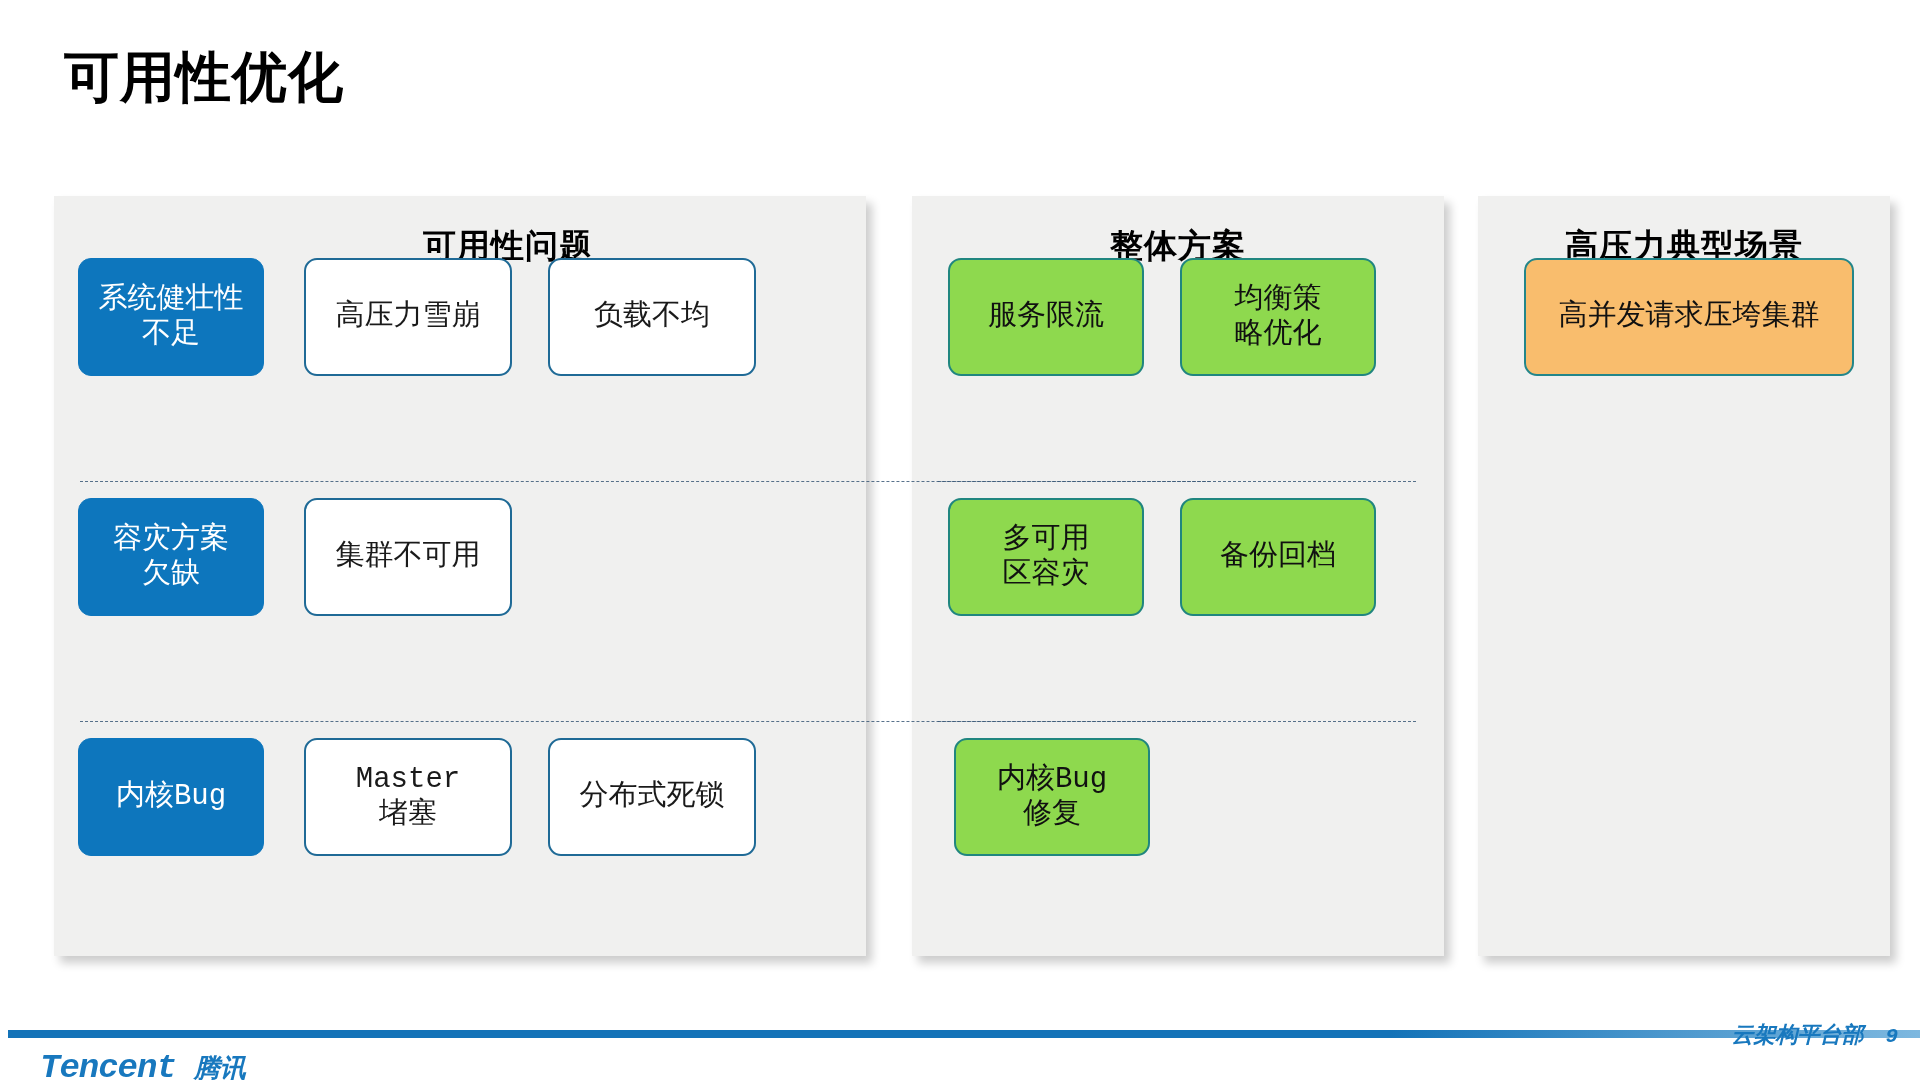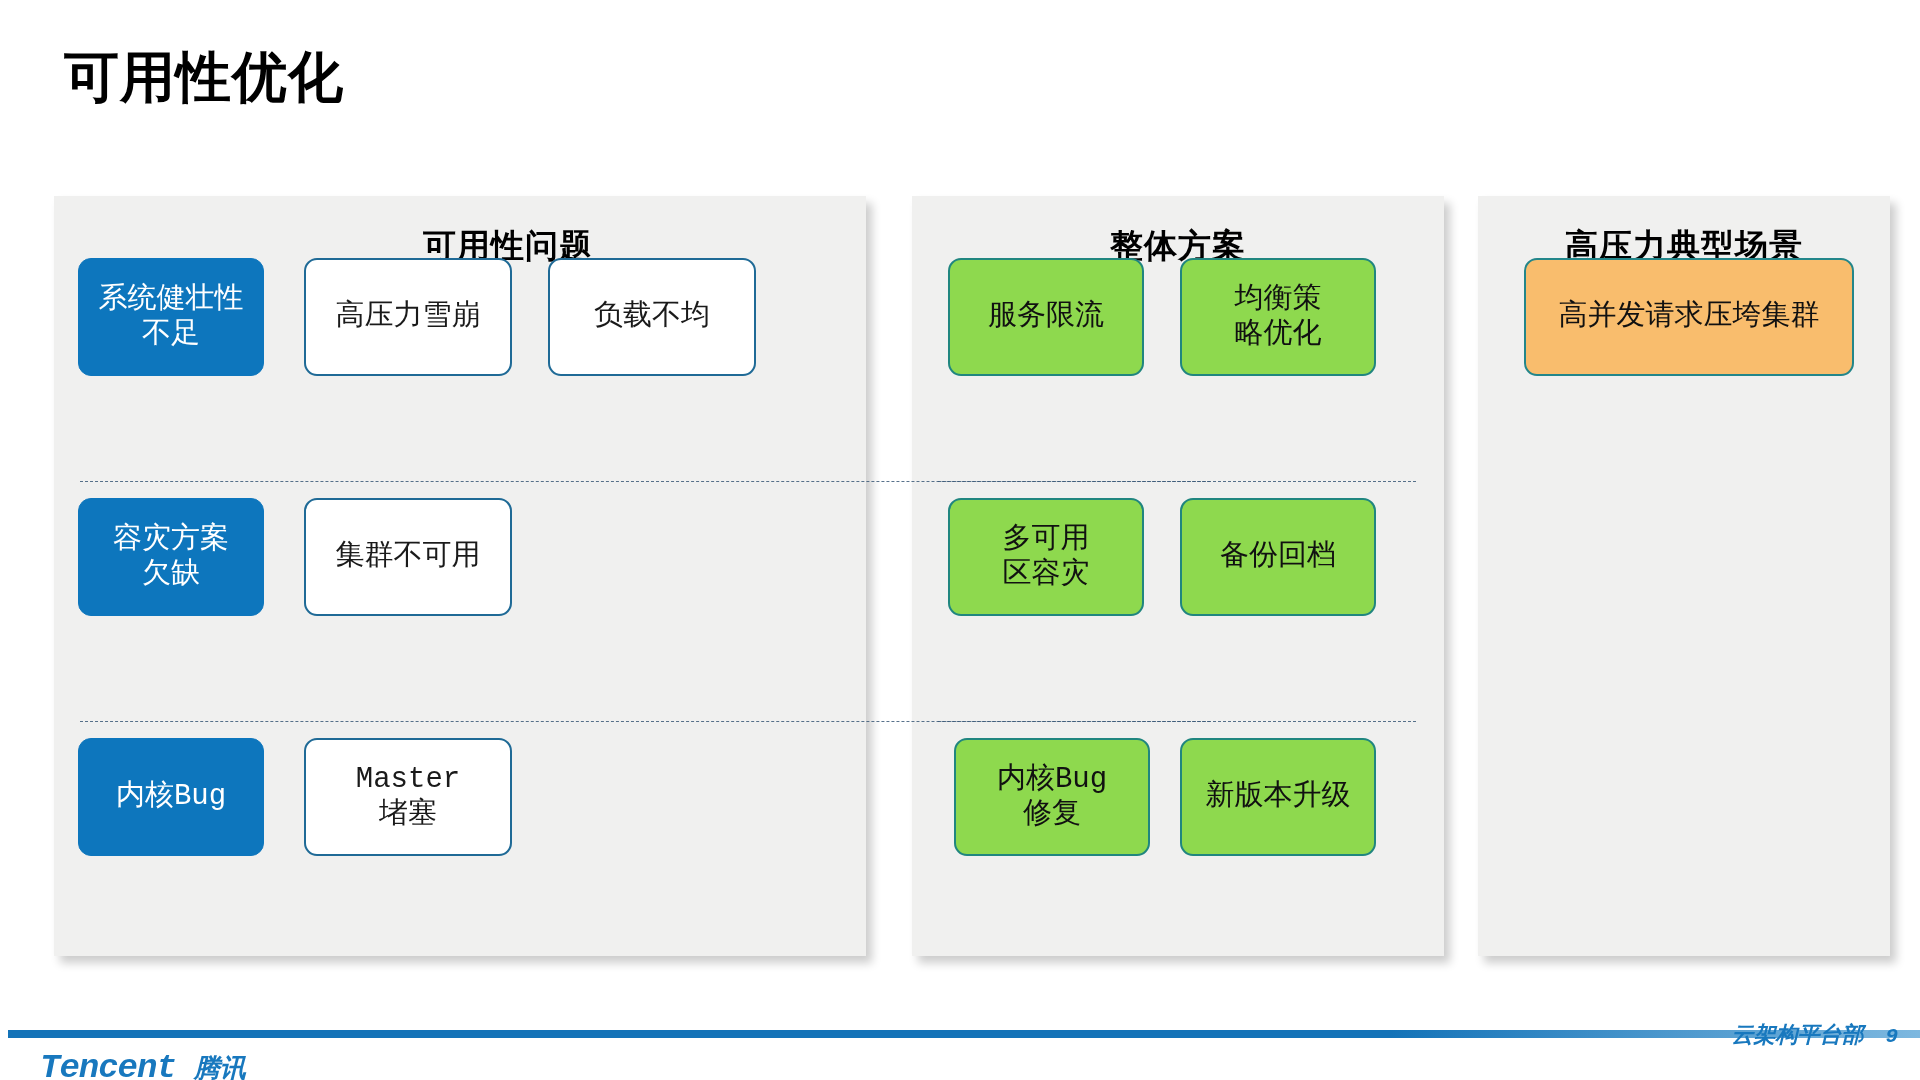--- a/index.html
+++ b/index.html
@@ -167,36 +167,36 @@
       <div class="box box-white c2 r1">高压力雪崩</div>
       <div class="box box-white c3 r1">负载不均</div>
 
       <div class="box box-blue c1 r2">容灾方案
 欠缺</div>
       <div class="box box-white c2 r2">集群不可用</div>
 
       <div class="box box-blue c1 r3">内核Bug</div>
       <div class="box box-white c2 r3">Master
 堵塞</div>
+      <div class="box box-white c3 r3">分布式死锁</div>
     </div>
 
     <div class="panel panel-2">
       <div class="panel-header">整体方案</div>
 
       <div class="box box-green g1 r1">服务限流</div>
       <div class="box box-green g2 r1">均衡策
 略优化</div>
 
       <div class="box box-green g1 r2">多可用
 区容灾</div>
       <div class="box box-green g2 r2">备份回档</div>
 
       <div class="box box-green g1b r3">内核Bug
 修复</div>
-      <div class="box box-green g2 r3">新版本升级</div>
     </div>
 
     <div class="panel panel-3">
       <div class="panel-header">高压力典型场景</div>
 
       <div class="box box-orange o1 r1">高并发请求压垮集群</div>
     </div>
 
     <div class="sep sep-p1-a"></div>
     <div class="sep sep-p1-b"></div>

